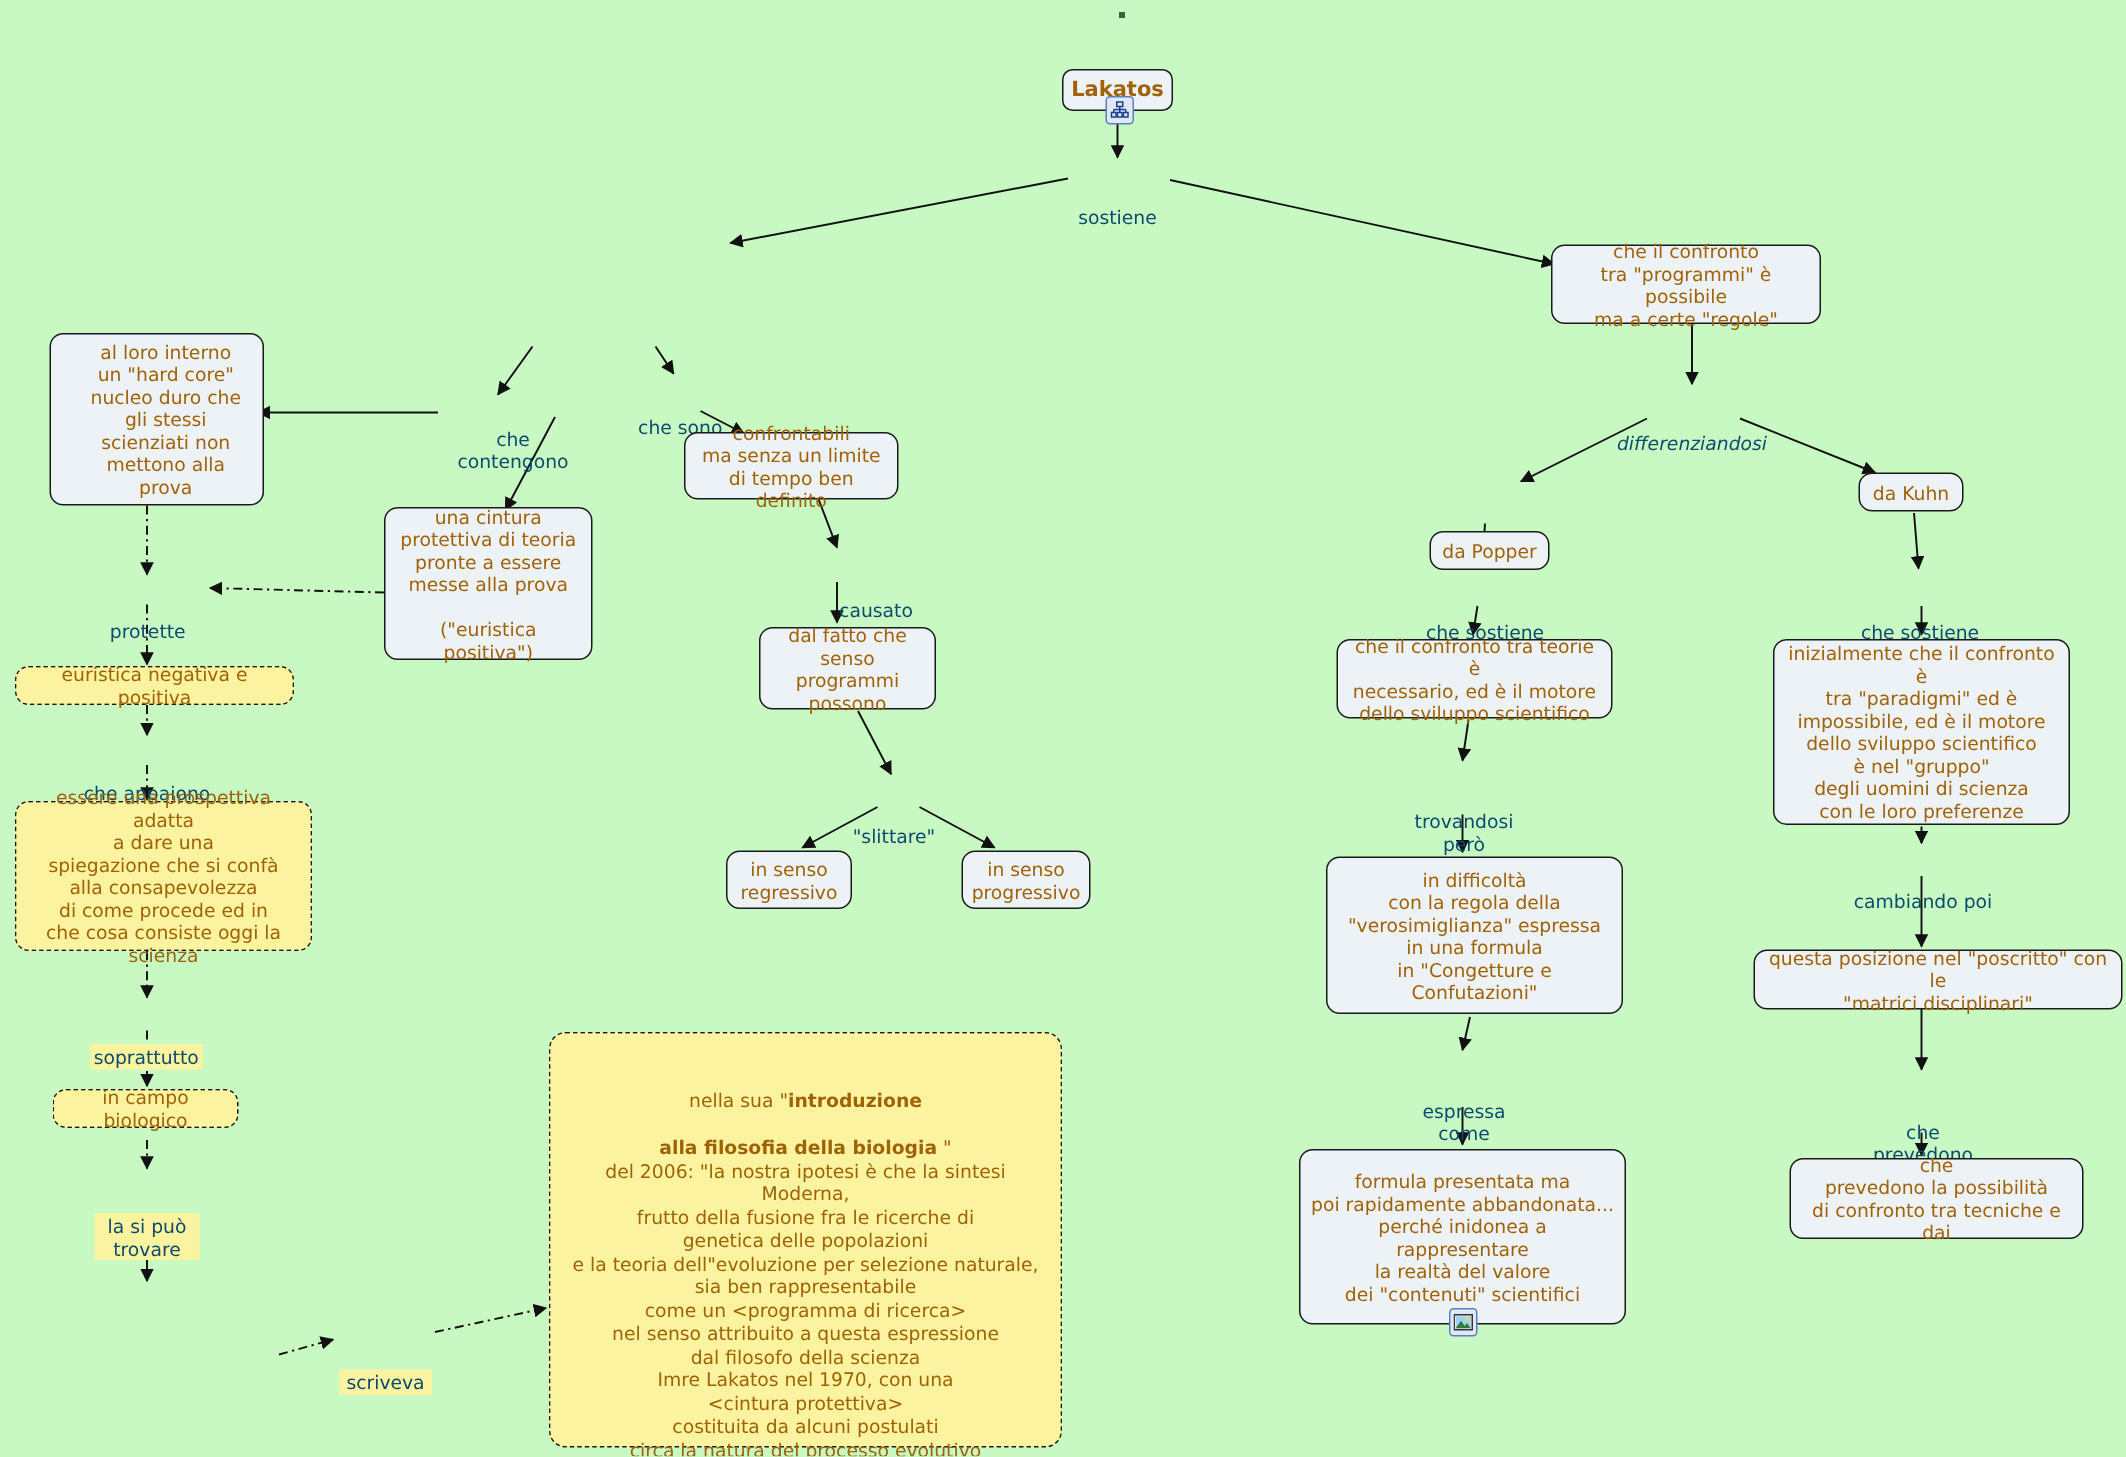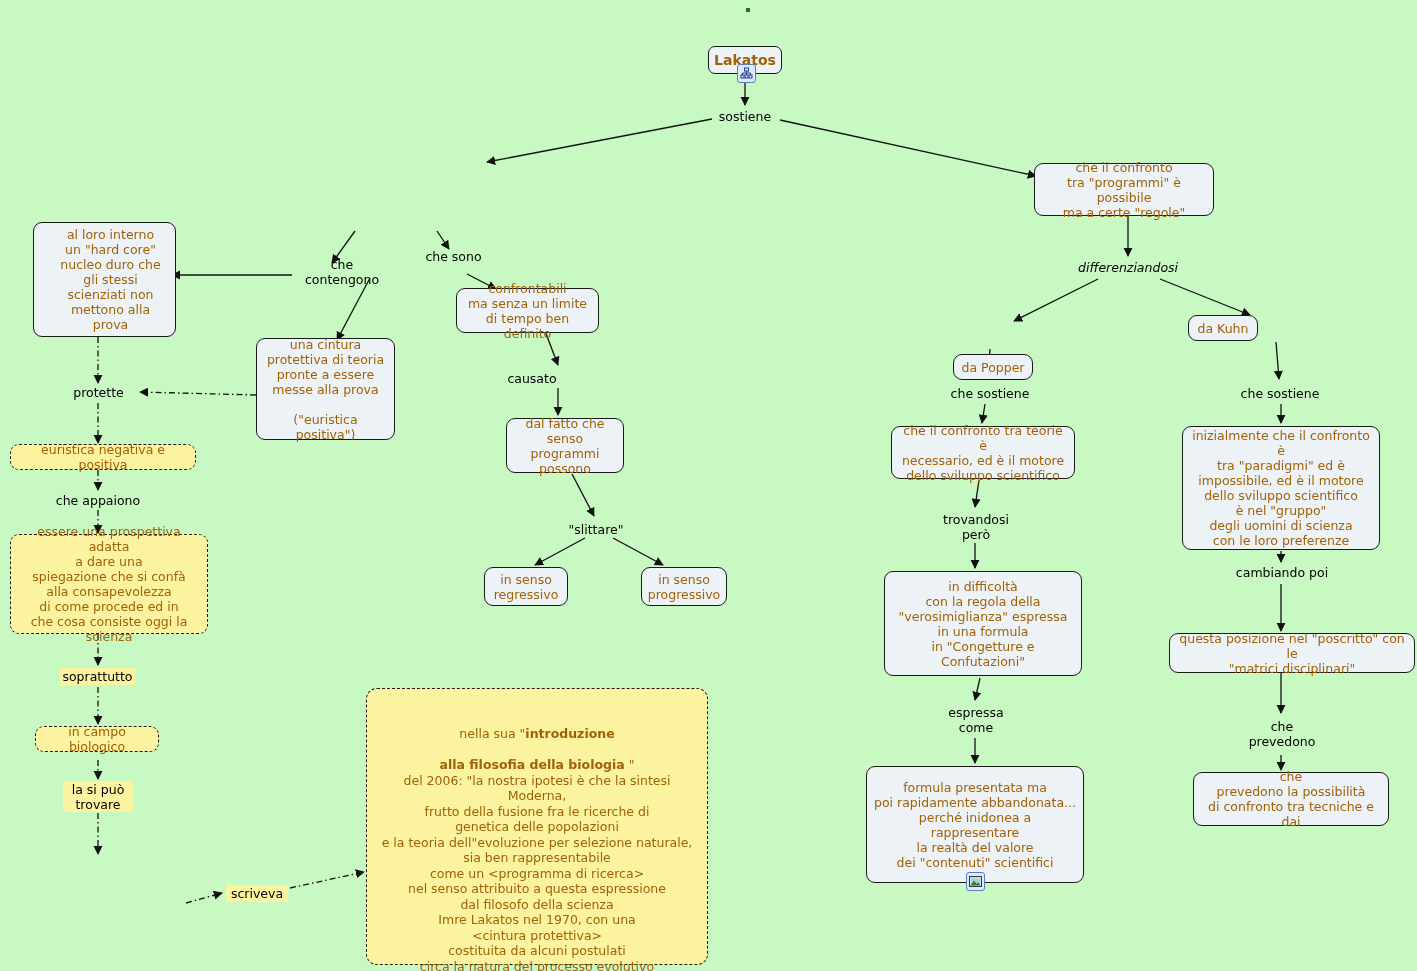--- a/index.html
+++ b/index.html
@@ -62,23 +62,24 @@
   .note b { font-weight: bold; }
   .linklabel {
     position: absolute;
     box-sizing: border-box;
     display: flex;
     align-items: center;
     justify-content: center;
     text-align: center;
     font-size: 12.5px;
     line-height: 15px;
-    color: #000000;
+    color: #0c4a6e;
     white-space: pre-line;
     background: transparent;
+    margin-top: 28px;
   }
   .linklabel.hl {
     background: #fcf3a0;
   }
   .badge {
     position: absolute;
     width: 17px;
     height: 17px;
     border: 1px solid #5a7fbf;
     border-radius: 3px;
@@ -265,21 +266,21 @@
 e un &lt;nucleo metafisico&gt;
 incentrato sul valore adattivo
 di tutti i caratteri degli organismi".</div>
     </div>
   </div>
 
   <div class="node" style="left:456px; top:288px; width:143px; height:45px;">confrontabili
 ma senza un limite
 di tempo ben definito</div>
 
-  <div class="linklabel" style="left:501px; top:370px; width:62px; height:16px;">causato</div>
+  <div class="linklabel" style="left:553px; top:370px; width:62px; height:16px;">causato</div>
 
   <div class="node" style="left:506px; top:418px; width:118px; height:55px;">dal fatto che senso
 programmi
 possono</div>
 
   <div class="linklabel" style="left:567px; top:521px; width:58px; height:16px;">"slittare"</div>
 
   <div class="node" style="left:484px; top:567px; width:84px; height:39px;">in senso
 regressivo</div>
 
@@ -287,21 +288,21 @@
 progressivo</div>
 
   <div class="node" style="left:1034px; top:163px; width:180px; height:53px;">che il confronto
 tra "programmi" è possibile
 ma a certe "regole"</div>
 
   <div class="linklabel" style="left:1072px; top:259px; width:112px; height:16px;font-style:italic;">differenziandosi</div>
 
   <div class="node" style="left:953px; top:322px; width:80px; height:26px;margin-top:32px;">da Popper</div>
 
-  <div class="node" style="left:1188px; top:315px; width:70px; height:26px;text-align:center;">da Kuhn</div>
+  <div class="node" style="left:1239px; top:315px; width:70px; height:26px;text-align:center;">da Kuhn</div>
 
   <div class="linklabel" style="left:946px; top:385px; width:88px; height:16px;">che sostiene</div>
 
   <div class="linklabel" style="left:1236px; top:385px; width:88px; height:16px;">che sostiene</div>
 
   <div class="node" style="left:891px; top:426px; width:184px; height:53px;">che il confronto tra teorie è
 necessario, ed è il motore
 dello sviluppo scientifico</div>
 
   <div class="linklabel" style="left:940px; top:511px; width:72px; height:32px;">trovandosi

